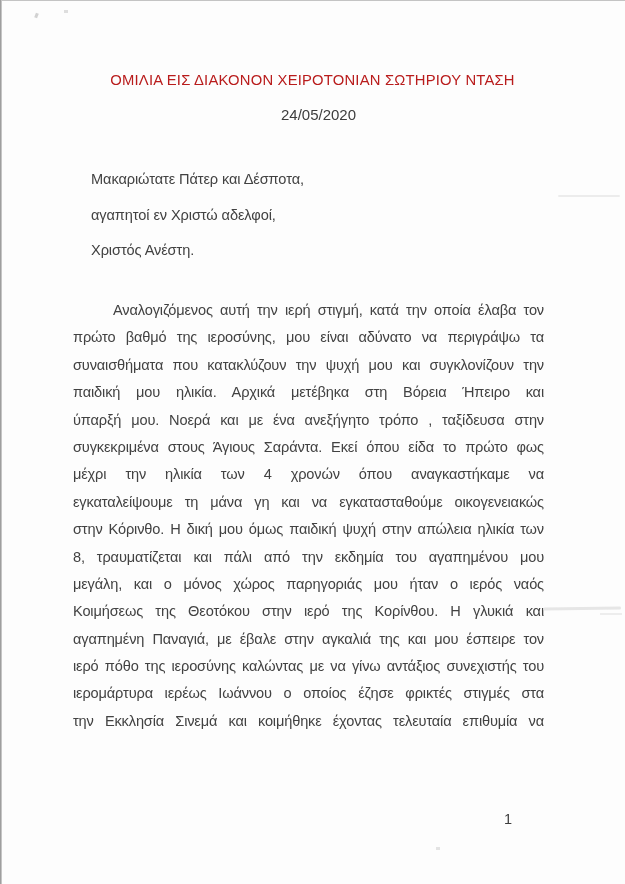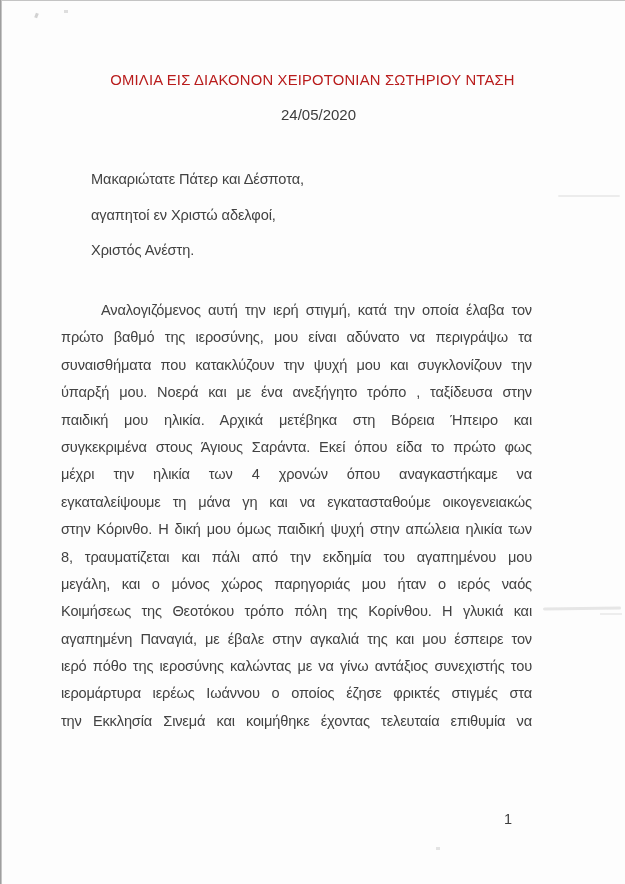--- a/index.html
+++ b/index.html
@@ -48,21 +48,21 @@
   }
   .salutation-line {
     font-size: 14.6px;
     line-height: 35.5px;
     letter-spacing: -0.1px;
     white-space: nowrap;
     margin-left: 14px;
   }
   .paragraph {
     position: absolute;
-    top: 297px; left: 61px; width: 471px;
+    top: 297px; left: 73px; width: 471px;
   }
   .para-line {
     font-size: 14.6px;
     line-height: 27.4px;
     height: 27.4px;
     letter-spacing: -0.15px;
     overflow: hidden;
     text-align: justify;
     text-align-last: justify;
     -moz-text-align-last: justify;
@@ -104,29 +104,29 @@
       <div class="salutation-line">αγαπητοί εν Χριστώ αδελφοί,</div>
       <div class="salutation-line">Χριστός Ανέστη.</div>
     </div>
 
   <div class="smudge-right-1"></div>
 
   <div class="paragraph">
       <div class="para-line">Αναλογιζόμενος αυτή την ιερή στιγμή, κατά την οποία έλαβα τον</div>
       <div class="para-line">πρώτο βαθμό της ιεροσύνης, μου είναι αδύνατο να περιγράψω τα</div>
       <div class="para-line">συναισθήματα που κατακλύζουν την ψυχή μου και συγκλονίζουν την</div>
+      <div class="para-line">παιδική μου ηλικία. Αρχικά μετέβηκα στη Βόρεια Ήπειρο και</div>
       <div class="para-line">ύπαρξή μου. Νοερά και με ένα ανεξήγητο τρόπο , ταξίδευσα στην</div>
-      <div class="para-line">παιδική μου ηλικία. Αρχικά μετέβηκα στη Βόρεια Ήπειρο και</div>
       <div class="para-line">συγκεκριμένα στους Άγιους Σαράντα. Εκεί όπου είδα το πρώτο φως</div>
       <div class="para-line">μέχρι την ηλικία των 4 χρονών όπου αναγκαστήκαμε να</div>
       <div class="para-line">εγκαταλείψουμε τη μάνα γη και να εγκατασταθούμε οικογενειακώς</div>
       <div class="para-line">στην Κόρινθο. Η δική μου όμως παιδική ψυχή στην απώλεια ηλικία των</div>
       <div class="para-line">8, τραυματίζεται και πάλι από την εκδημία του αγαπημένου μου</div>
       <div class="para-line">μεγάλη, και ο μόνος χώρος παρηγοριάς μου ήταν ο ιερός ναός</div>
-      <div class="para-line">Κοιμήσεως της Θεοτόκου τρόπο πόλη της Κορίνθου. Η γλυκιά και</div>
+      <div class="para-line">Κοιμήσεως της Θεοτόκου στην ιερό της Κορίνθου. Η γλυκιά και</div>
       <div class="para-line">αγαπημένη Παναγιά, με έβαλε στην αγκαλιά της και μου έσπειρε τον</div>
       <div class="para-line">ιερό πόθο της ιεροσύνης καλώντας με να γίνω αντάξιος συνεχιστής του</div>
       <div class="para-line">ιερομάρτυρα ιερέως Ιωάννου ο οποίος έζησε φρικτές στιγμές στα</div>
       <div class="para-line">την Εκκλησία Σινεμά και κοιμήθηκε έχοντας τελευταία επιθυμία να</div>
     </div>
 
   <div class="smudge-right-2"></div>
   <div class="smudge-right-3"></div>
   <div class="speckle-c"></div>
 

